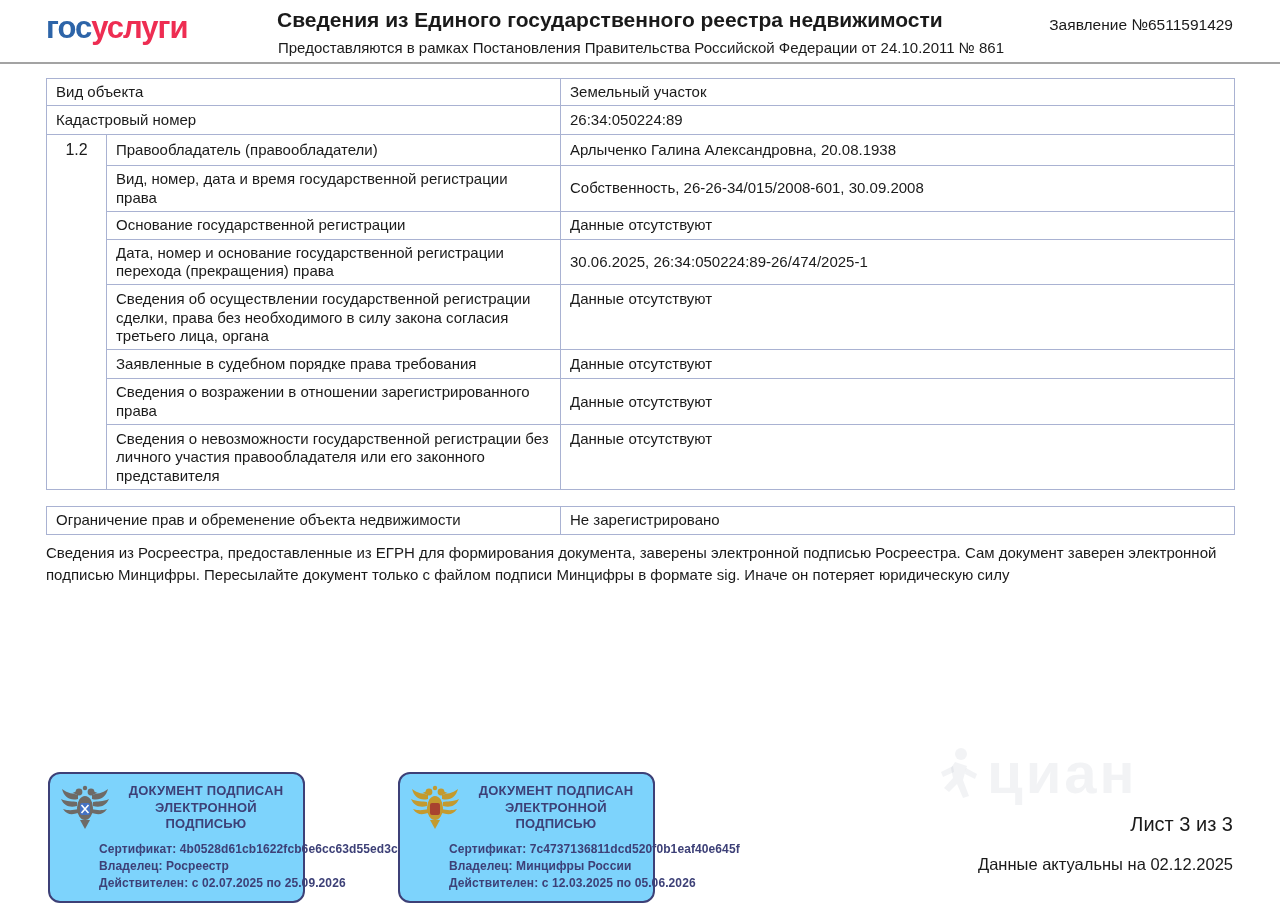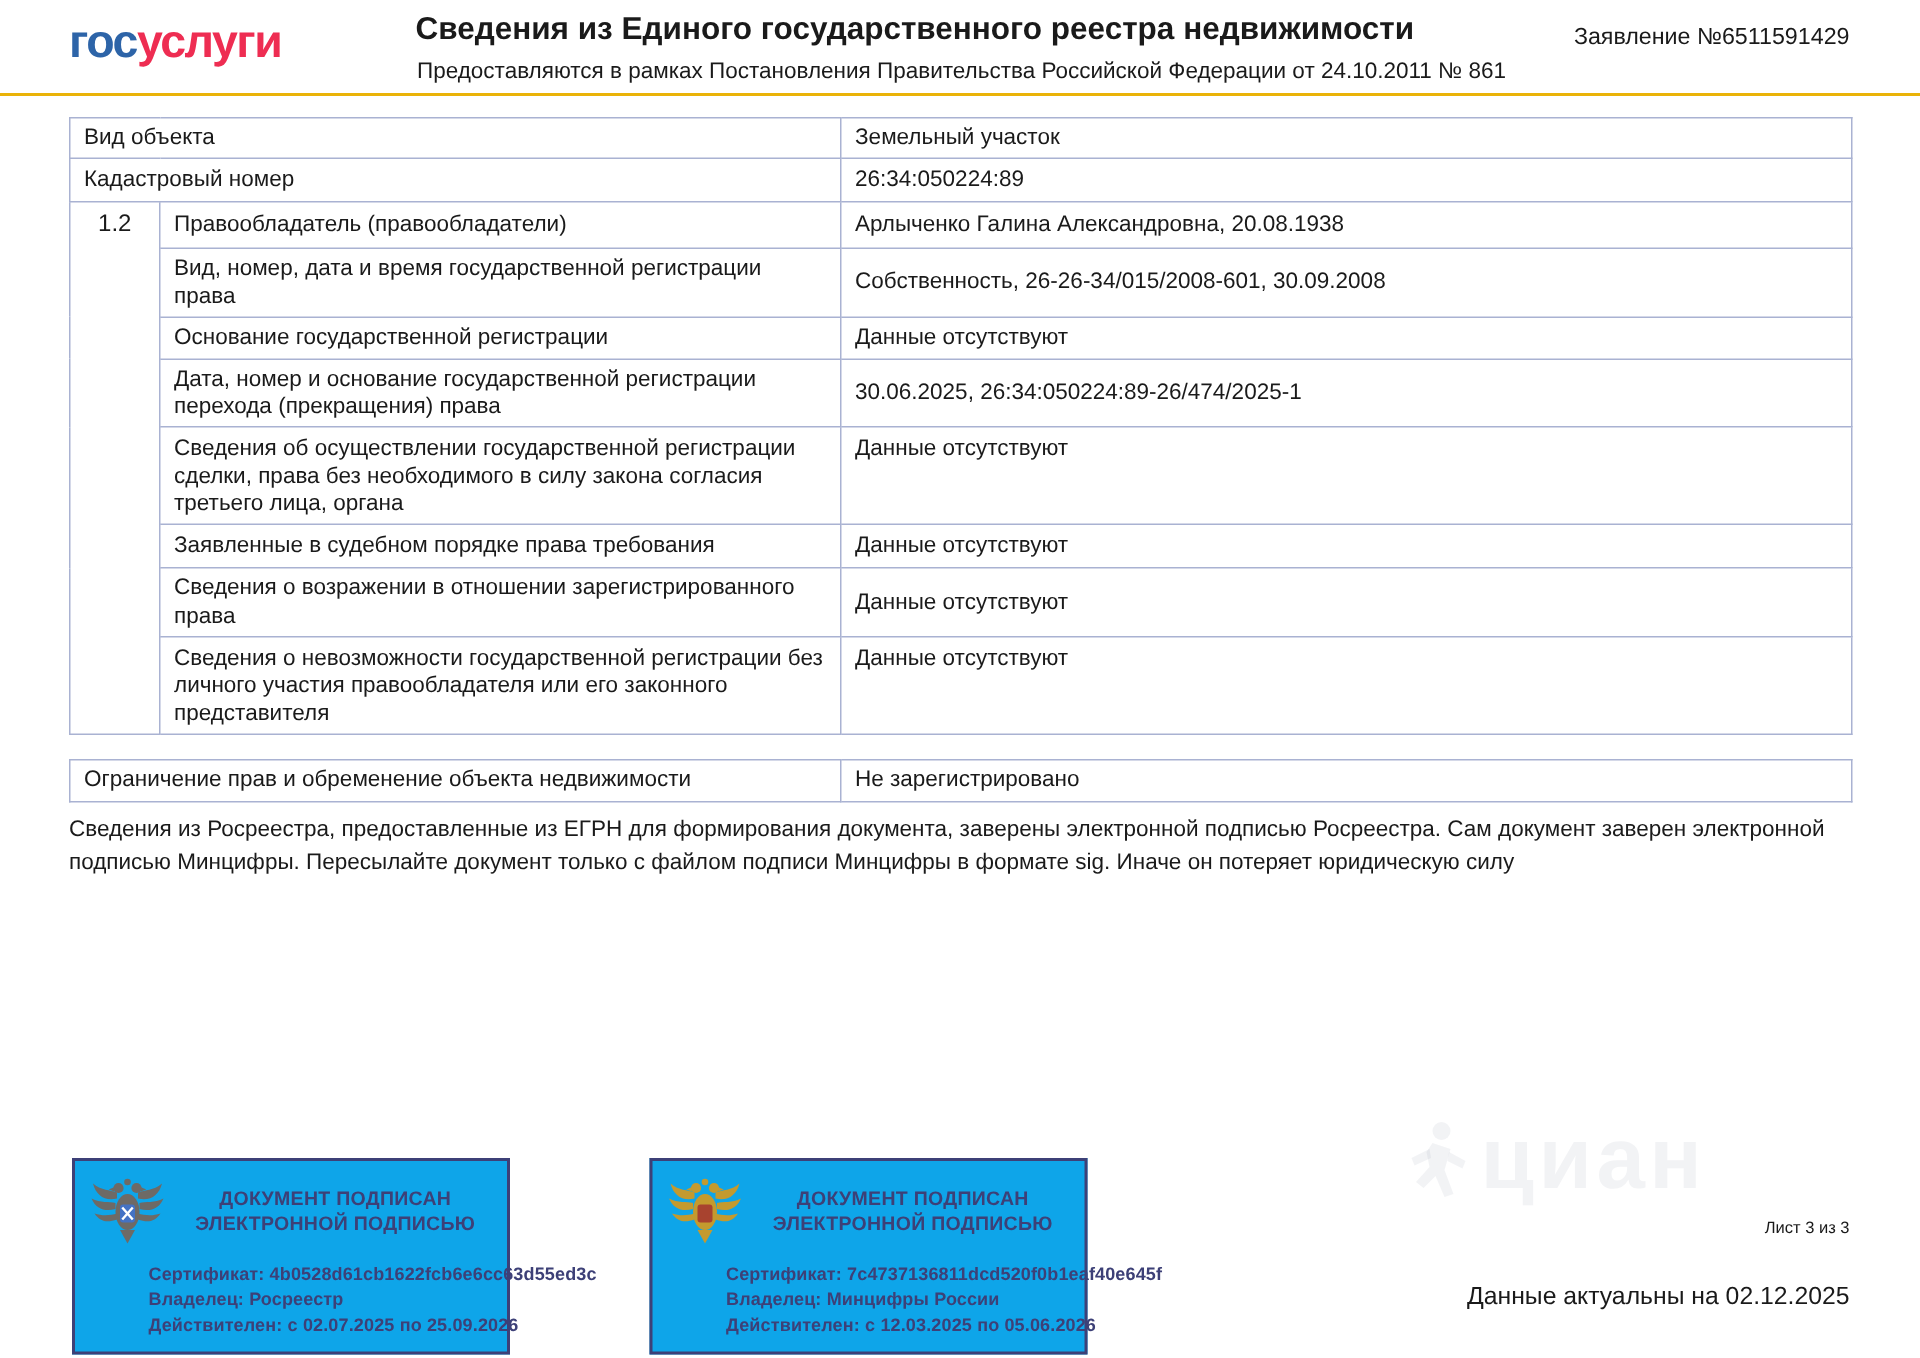--- a/index.html
+++ b/index.html
@@ -1,21 +1,21 @@
 <!DOCTYPE html>
 <html lang="ru"><head>
 <meta charset="utf-8">
 <style>
   * { margin:0; padding:0; box-sizing:border-box; }
   body { background:#ffffff; font-family:"Liberation Sans", sans-serif; color:#1a1a1a; }
   .page { position:relative; width:1280px; height:905px; background:#ffffff; overflow:hidden; }
 
   
   .header { position:absolute; top:0; left:0; width:1280px; height:64px;
-            border-bottom:2px solid #eab308; }
+            border-bottom:2px solid #a3a3a3; }
   .logo { position:absolute; left:46px; top:10px; font-size:31px; font-weight:bold;
           letter-spacing:-1px; }
   .logo .lg-blue { color:#2d64a8; }
   .logo .lg-red  { color:#ee2d52; }
   .doc-title { position:absolute; left:277px; top:8px; font-size:21px; font-weight:bold; }
   .doc-subtitle { position:absolute; left:278px; top:39px; font-size:15px; }
   .application { position:absolute; right:47px; top:16px; font-size:15.5px; }
 
   
   .table-wrap { position:absolute; left:46px; top:78px; width:1188px; }
@@ -24,31 +24,31 @@
        padding:4px 9px; vertical-align:middle; overflow:hidden; }
   .vtop td { vertical-align:top; padding-top:5px; }
   .num-cell { font-size:16px; text-align:center; vertical-align:top; padding-top:5px;margin-top:32px; }
   .rt { margin-top:16px; }
 
   
   .note { margin-top:7px; width:1188px; font-size:15px; line-height:1.45; }
 
   
   .stamps { position:absolute; left:48px; top:772px; display:flex; gap:93px; }
-  .stamp { width:292px; height:131px; border:2.5px solid #3d4077; border-radius:0;
-           padding:8px 9px 6px 9px; color:#3d4077; background:#0ea5e9; }
+  .stamp { width:257px; height:131px; border:2.5px solid #3d4077; border-radius:12px;
+           padding:8px 9px 6px 9px; color:#3d4077; background:#7dd3fc; }
   .stamp-top { display:flex; align-items:center; gap:7px; }
   .emblem { width:52px; height:52px; flex:0 0 auto; }
   .stamp-title { flex:1; text-align:center; font-weight:bold; font-size:13px;
                  line-height:1.3; letter-spacing:0.2px; }
   .stamp-lines { margin-top:7px; font-size:12px; font-weight:bold; line-height:1.42;
                  letter-spacing:0.1px; white-space:nowrap;margin-left:40px; }
 
   
-  .sheet   { position:absolute; right:47px; top:813px; font-size:11px; }
+  .sheet   { position:absolute; right:47px; top:813px; font-size:20px; }
   .actual  { position:absolute; right:47px; top:855px; font-size:16.5px; }
 
   
   .watermark { position:absolute; left:935px; top:744px; display:flex; align-items:flex-end;
                gap:8px; color:rgba(125,135,155,0.10); pointer-events:none; }
   .watermark .wm-text { font-size:58px; font-weight:bold; letter-spacing:3px; line-height:1; }
   .wm-person { width:44px; height:56px; fill:rgba(125,135,155,0.10); }
 </style>
 </head>
 <body>

